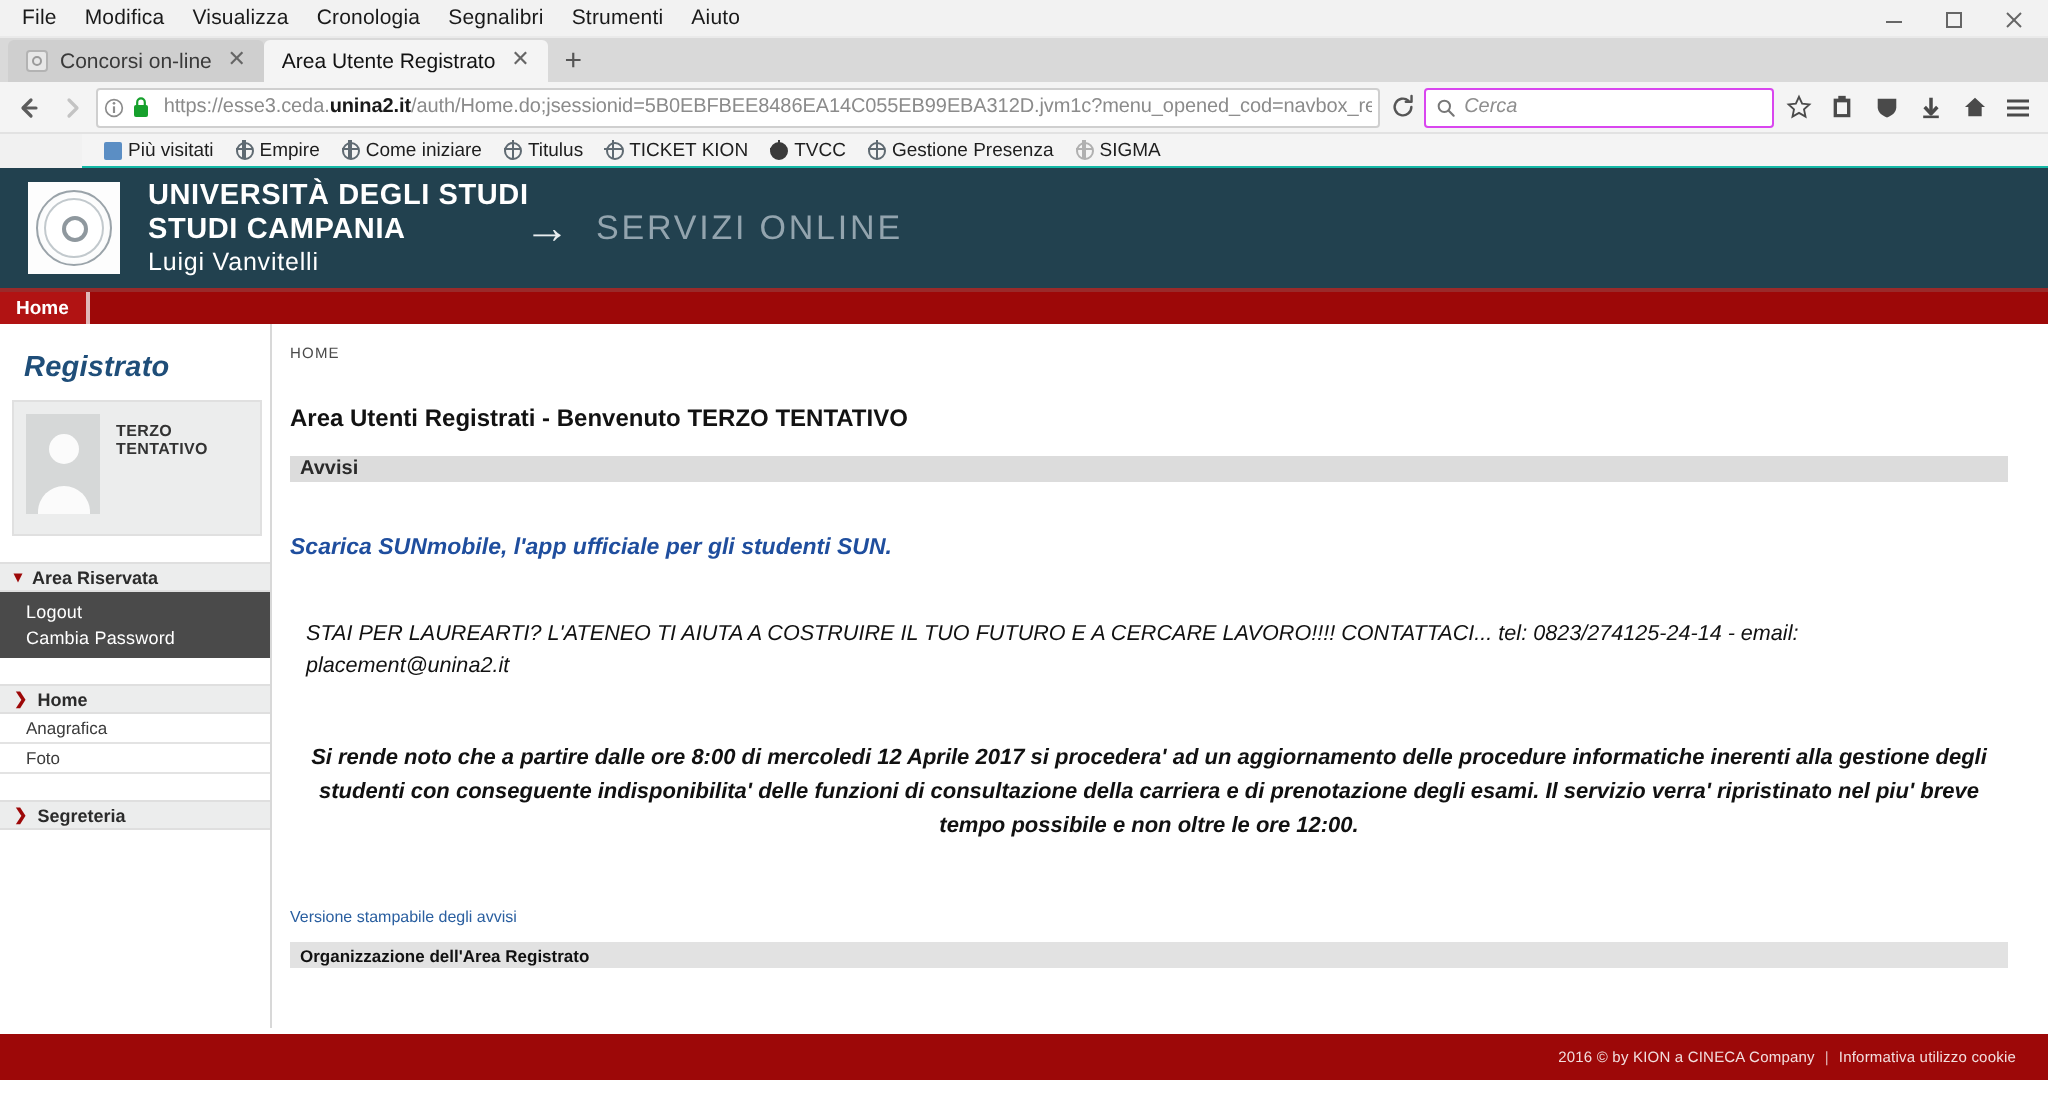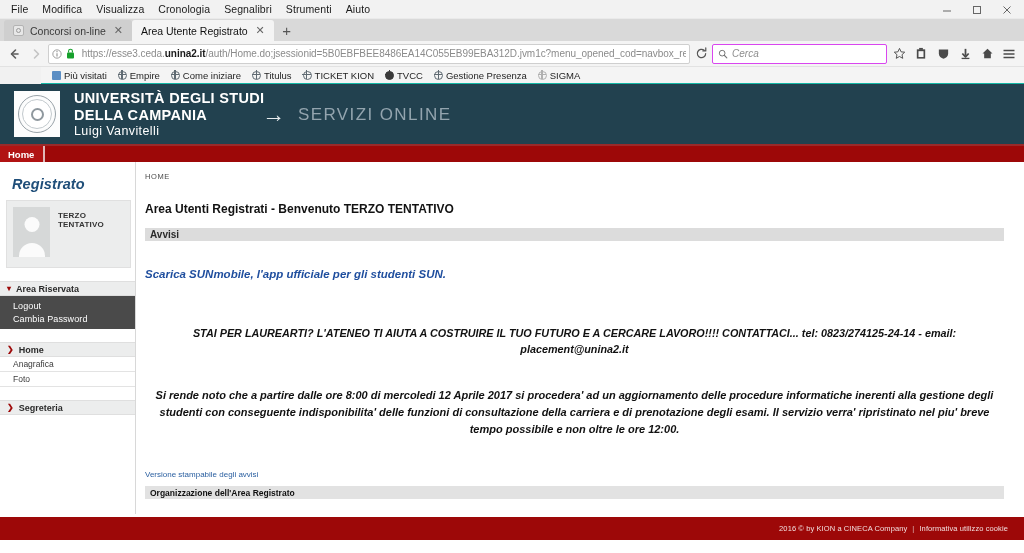--- a/index.html
+++ b/index.html
@@ -367,23 +367,22 @@
     font-size: 10px; font-weight: 700; color: #2a2a2a;
   }
   .notice-link {
     margin-top: 27px;
     font-size: 11.5px; font-weight: 700; font-style: italic;
     color: #1f4e9e;
     text-decoration: none;
     display:block;
   }
   .notice-italic {
-    text-align: center;
-    margin-top: 46px;
-    font-size: 10.8px; font-style: italic; font-weight: 700;
+    margin-top: 30px;
+    font-size: 10.8px; font-style: italic; font-weight: 400;
     color: #111;
     line-height: 1.45;
     padding: 0 8px;
   }
   .notice-italic2 {
     text-align: center;
     margin-top: 30px;
     font-size: 11px; font-style: italic; font-weight: 700;
     color: #111;
     line-height: 1.55;
@@ -608,21 +607,21 @@
   <div class="viewport">
 
     <div class="siteheader">
       <div class="uni-logo">
         <div class="seal">
             <span class="core"></span>
           </div>
       </div>
       <div class="unititle">
         <div class="l1">UNIVERSITÀ DEGLI STUDI</div>
-        <div class="l2">DELLA CAMPANIA</div>
+        <div class="l2">STUDI CAMPANIA</div>
         <div class="l3">Luigi Vanvitelli</div>
       </div>
       <div class="servizi">
         <span class="arrow">→</span>
         <span class="sotext">SERVIZI ONLINE</span>
       </div>
     </div>
 
     <div class="rednav">
       <div class="navtab">Home</div>

